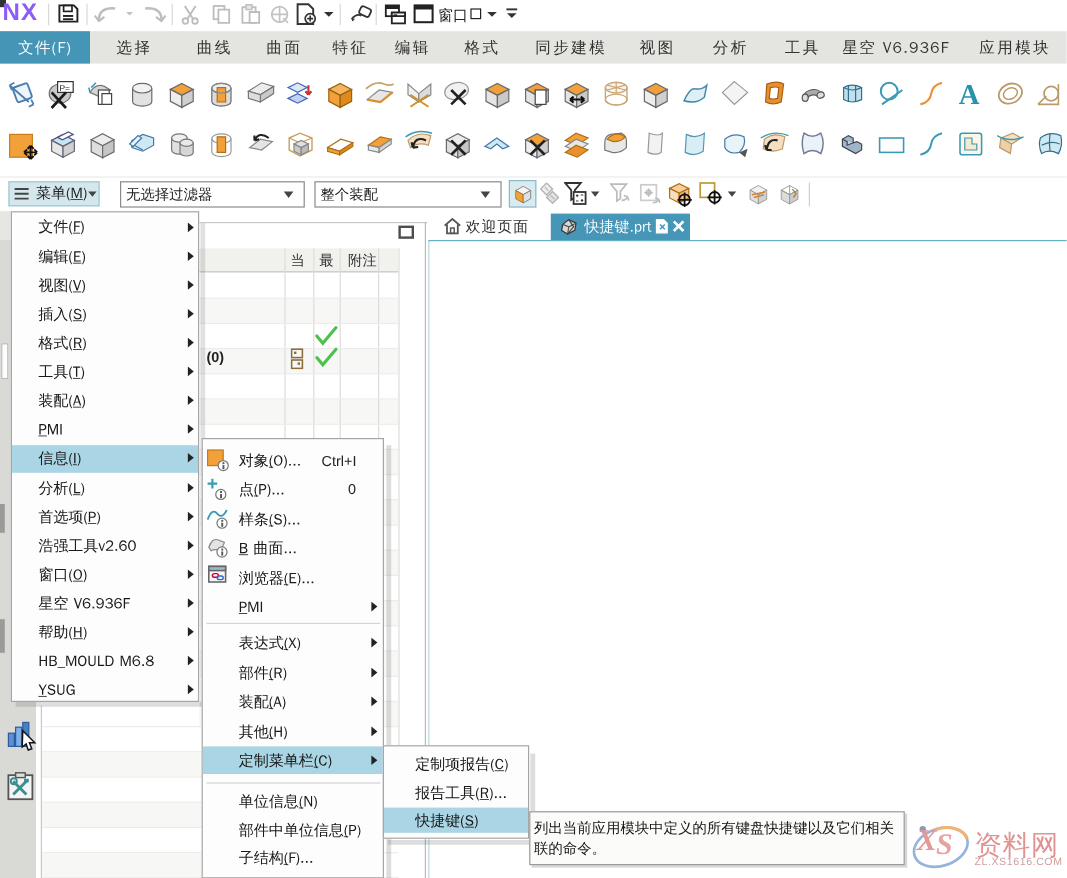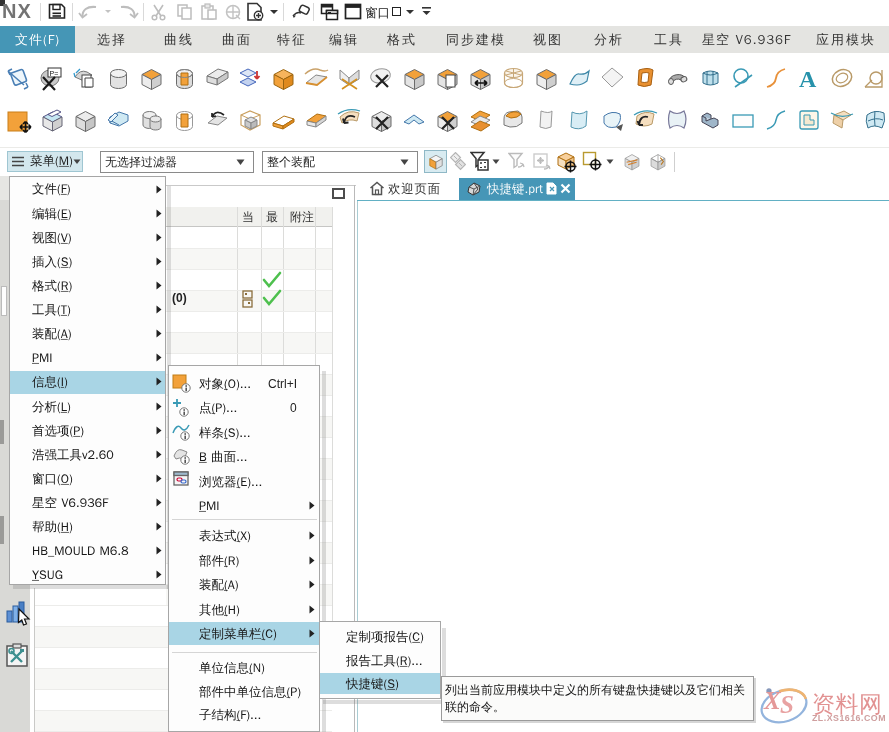--- a/index.html
+++ b/index.html
@@ -98,21 +98,21 @@
     <path d="M3 10 L8 16 L19 3" fill="none" stroke="#4ec04e" stroke-width="2.6" stroke-linecap="round"></path>
   </svg>
 <span class="ltx" style="left:172px;top:291px;font-size:12px;font-weight:bold;color:#222">(0)</span>
 <svg class="ic" style="left:242px;top:290px" width="12" height="18" viewBox="0 0 12 18">
 <rect x="1" y="1" width="9" height="7" fill="none" stroke="#8a6d3b" stroke-width="1.3"></rect>
 <rect x="1" y="10" width="9" height="7" fill="none" stroke="#8a6d3b" stroke-width="1.3"></rect>
 <rect x="3" y="3" width="2" height="2" fill="#8a6d3b"></rect>
     <rect x="6" y="12" width="2" height="2" fill="#8a6d3b"></rect>
   </svg>
 <div class="abs" style="left:0;top:0;width:5px;height:6px;background:#333"></div>
-<span class="ltx" style="left:2px;top:0px;font-size:20px;font-weight:bold;color:#737373;letter-spacing:1px">NX</span>
+<span class="ltx" style="left:2px;top:0px;font-size:20px;font-weight:bold;color:#8b5cf6;letter-spacing:1px">NX</span>
 <div class="abs" style="left:40px;top:3px;width:1px;height:18px;background:#d9d9d9"></div>
 <div class="abs" style="left:72px;top:3px;width:1px;height:18px;background:#d9d9d9"></div>
 <div class="abs" style="left:143px;top:3px;width:1px;height:18px;background:#d9d9d9"></div>
 <div class="abs" style="left:283px;top:3px;width:1px;height:18px;background:#d9d9d9"></div>
 <div class="abs" style="left:313px;top:3px;width:1px;height:18px;background:#d9d9d9"></div>
 <svg class="ic" style="left:48px;top:3px" width="18" height="17" viewBox="0 0 18 17">
 <path d="M1.5 1.5 h12 l3 3 v10.5 h-15 z" fill="none" stroke="#222" stroke-width="1.6"></path>
 <rect x="5" y="1.5" width="7" height="5" fill="none" stroke="#222" stroke-width="1.4"></rect>
 <rect x="4.5" y="9.5" width="8.5" height="1.6" fill="#222"></rect>
     <rect x="4.5" y="12.2" width="8.5" height="1.6" fill="#222"></rect>
@@ -1230,21 +1230,21 @@
   </svg>
 <span class="ltx" style="left:764px;top:687px;font-size:25px;font-style:italic;font-family:'Liberation Serif',serif;color:#e49898;font-weight:bold">X</span>
 <span class="ltx" style="left:780px;top:691px;font-size:25px;font-style:italic;font-family:'Liberation Serif',serif;color:#e8a2a2;font-weight:bold">S</span>
 <svg class="tx" style="left:812px;top:712.2px" width="72" height="1" viewBox="0 0 72 1">
     <g fill="#e29292" transform="translate(0,0) scale(0.022461,-0.022461)">
       <use href="#u8D44" x="0"></use>
       <use href="#u6599" x="1046"></use>
       <use href="#u7F51" x="2093"></use>
     </g>
   </svg>
-<span class="ltx" style="left:812px;top:713px;font-size:8.8px;font-weight:bold;letter-spacing:0.5px;color:#cf9f9f">ZL.XS1616.COM</span>
+<span class="ltx" style="left:812px;top:713px;font-size:8.8px;font-weight:normal;letter-spacing:0.5px;color:#cf9f9f">ZL.XS1616.COM</span>
 <svg width="0" height="0" style="position:absolute">
     <defs>
       <path id="u5F53" d="M98 380Q102 410 98 440Q154 438 210 438H460V692Q460 764 457 837Q496 833 535 837Q531 764 531 692V438H873V-116H802V-56H220Q164 -56 108 -59Q111 -29 108 1Q164 -1 220 -1H802V156H271Q215 156 160 153Q163 183 160 214Q215 211 271 211H802V383H210Q154 383 98 380ZM761 749Q798 736 837 731Q802 568 653 438Q633 471 599 485Q658 533 696 594Q733 654 761 749ZM292 458Q230 584 155 703L221 745Q299 622 362 493Z"></path>
       <path id="u6700" d="M483 -123Q446 -119 409 -123Q413 -55 413 13V42Q289 9 201 -18L53 -64Q54 -20 31 17Q100 23 171 35V406H112Q65 406 19 404Q21 429 19 455Q65 452 112 452H877Q924 452 970 455Q968 429 970 404Q924 406 877 406H480V102L531 115L530 74L480 60V-49Q596 -14 680 73Q612 171 585 298Q552 298 519 296Q521 322 519 347Q566 345 612 345H872Q858 190 763 67Q846 -19 975 -43Q944 -68 936 -107Q813 -80 722 20Q637 -67 524 -110Q506 -84 481 -63Q482 -93 483 -123ZM178 520Q191 664 178 808H822Q810 664 822 520ZM647 299Q671 195 720 121Q778 201 798 299ZM413 330V406H238V330ZM413 202V288H238V202ZM413 156H238V46Q315 61 413 85ZM245 762V684H755V762ZM245 642V566H755V642Z"></path>
       <path id="u9644" d="M688 193Q635 273 569 344L627 397Q697 322 753 236ZM791 23V477H665Q609 477 553 474Q556 505 553 535Q609 532 665 532H791V666Q791 738 788 811Q827 807 866 811Q862 738 862 666V532L987 535Q984 505 987 474L862 477V-7Q862 -76 822 -104Q780 -133 684 -132Q695 -82 661 -45Q692 -48 730 -48Q769 -49 780 -40Q791 -31 791 23ZM521 -123Q481 -119 442 -123Q446 -51 446 21V431Q408 373 363 322Q334 355 290 365Q432 518 481 650Q512 734 530 821Q571 806 614 800Q570 667 517 558V21Q517 -51 521 -123ZM136 -136Q97 -132 58 -136Q61 -67 61 3L60 790H376V740Q358 722 345 700L247 518Q363 371 363 185Q357 64 261 26L234 14Q215 48 189 77Q216 86 242 97Q294 119 298 185Q298 279 266 368Q234 457 173 530L287 740H131L132 3Q132 -67 136 -136Z"></path>
       <path id="u6CE8" d="M987 -25Q984 -54 987 -83Q933 -81 880 -81H399Q345 -81 291 -83Q294 -54 291 -25Q345 -28 399 -28H603V260H479Q426 260 372 258Q375 287 372 316Q426 313 479 313H603V561H439Q385 561 332 558Q335 588 332 617Q385 614 439 614H844Q898 614 952 617Q949 588 952 558Q898 561 844 561H673V313H809Q863 313 917 316Q913 287 917 258Q863 260 809 260H673V-28H880Q933 -28 987 -25ZM633 651Q576 738 508 815L566 866Q638 785 698 694ZM151 -118Q110 -94 48 -92Q92 -11 138 93Q185 197 275 454L316 433L200 54ZM231 457 167 408 17 544 81 594ZM249 626Q179 702 98 768L158 820Q244 750 318 670Z"></path>
       <path id="u7A97" d="M765 396H443Q468 383 496 374Q484 347 469 321H703Q672 216 599 134L682 66L634 10L546 82Q455 7 341 -20H765ZM378 442Q443 493 468 587Q503 574 539 569Q525 501 474 442H832V-126H765V-63H240Q241 -95 242 -128Q205 -124 168 -128Q172 -60 172 8V442ZM547 176Q587 220 612 275H439L431 263ZM239 138V-20H331Q313 15 284 42Q400 54 492 125L382 207Q329 152 260 106Q252 124 239 138ZM402 396H239V172Q301 214 343 267Q385 320 423 394L409 383Q406 390 402 396ZM807 505Q697 566 570 604L589 683Q733 639 839 578ZM426 675Q441 636 461 603Q307 511 111 452Q105 493 83 519Q212 557 333 623ZM169 569H102V743L502 742L420 802L459 870L580 782L557 742H960V569H894V692H169Z"></path>
       <path id="u53E3" d="M189 -125Q148 -121 107 -125Q110 -50 110 26L111 721H846V-123H772V35H185V26Q185 -50 189 -125ZM772 658H185V99H772Z"></path>
       <path id="u6587" d="M449 137Q315 308 260 557H158Q94 557 30 554Q34 589 30 623Q94 620 158 620H817Q881 620 945 623Q941 589 945 554Q881 557 817 557H721Q704 395 623 252Q587 188 543 134Q611 66 716 14Q822 -38 955 -46Q924 -78 921 -122Q787 -111 680 -54Q573 4 497 83Q420 7 310 -53Q199 -113 59 -129Q60 -83 33 -45Q165 -31 271 20Q377 71 449 137ZM509 631Q443 721 365 801L423 858Q506 774 575 679ZM496 187Q534 234 559 289Q610 413 636 557H329Q378 342 496 187Z"></path>
       <path id="u4EF6" d="M703 -123Q663 -119 623 -123Q627 -50 627 24V255H450Q391 255 333 252Q336 284 333 315Q391 312 450 312H627V522H443Q401 432 337 340Q309 366 272 372Q336 459 372 545Q407 631 436 745Q474 732 513 727Q498 654 469 580H627V669Q627 742 623 816Q663 811 703 816Q699 742 699 669V580H827Q885 580 943 582Q940 551 943 519Q885 522 827 522H699V312H871Q930 312 988 315Q984 284 988 252Q930 255 871 255H699V24Q699 -50 703 -123ZM335 788Q295 652 232 534V5Q232 -66 236 -136Q200 -132 164 -136Q167 -66 167 5V429Q119 363 60 309Q38 345 0 361Q52 407 98 460Q174 548 207 632Q238 715 258 808Q294 794 335 788Z"></path>

